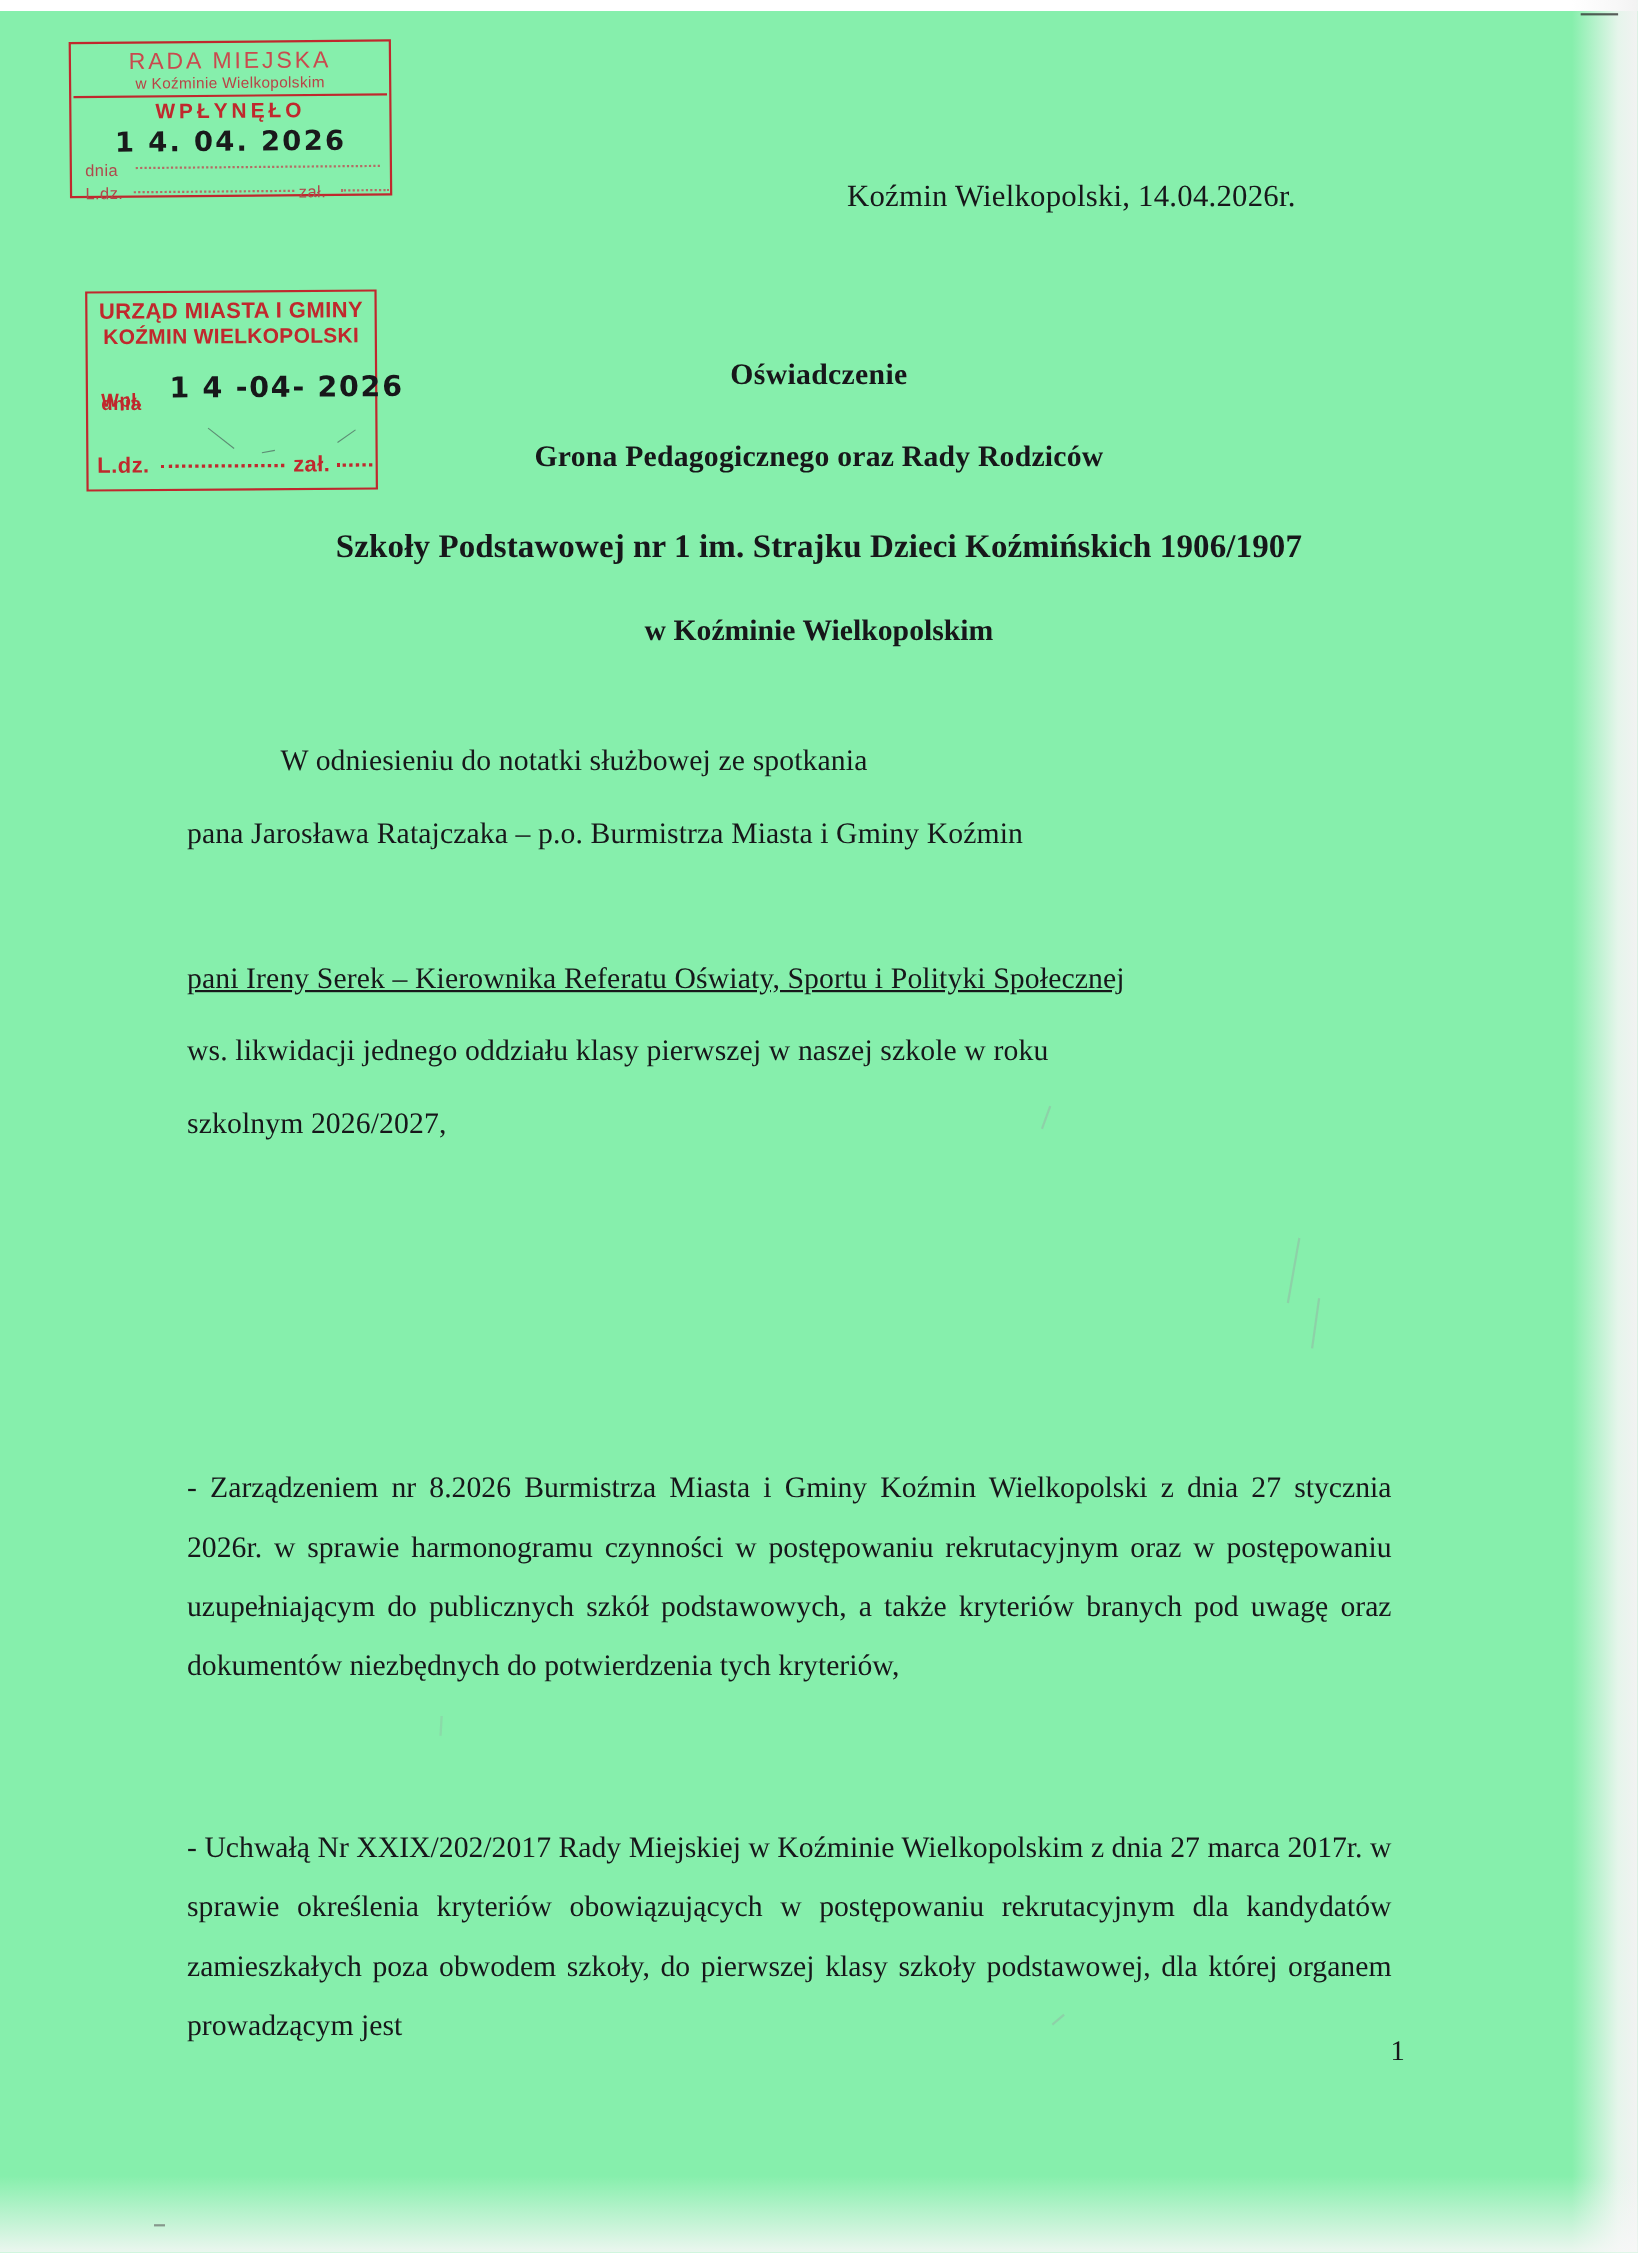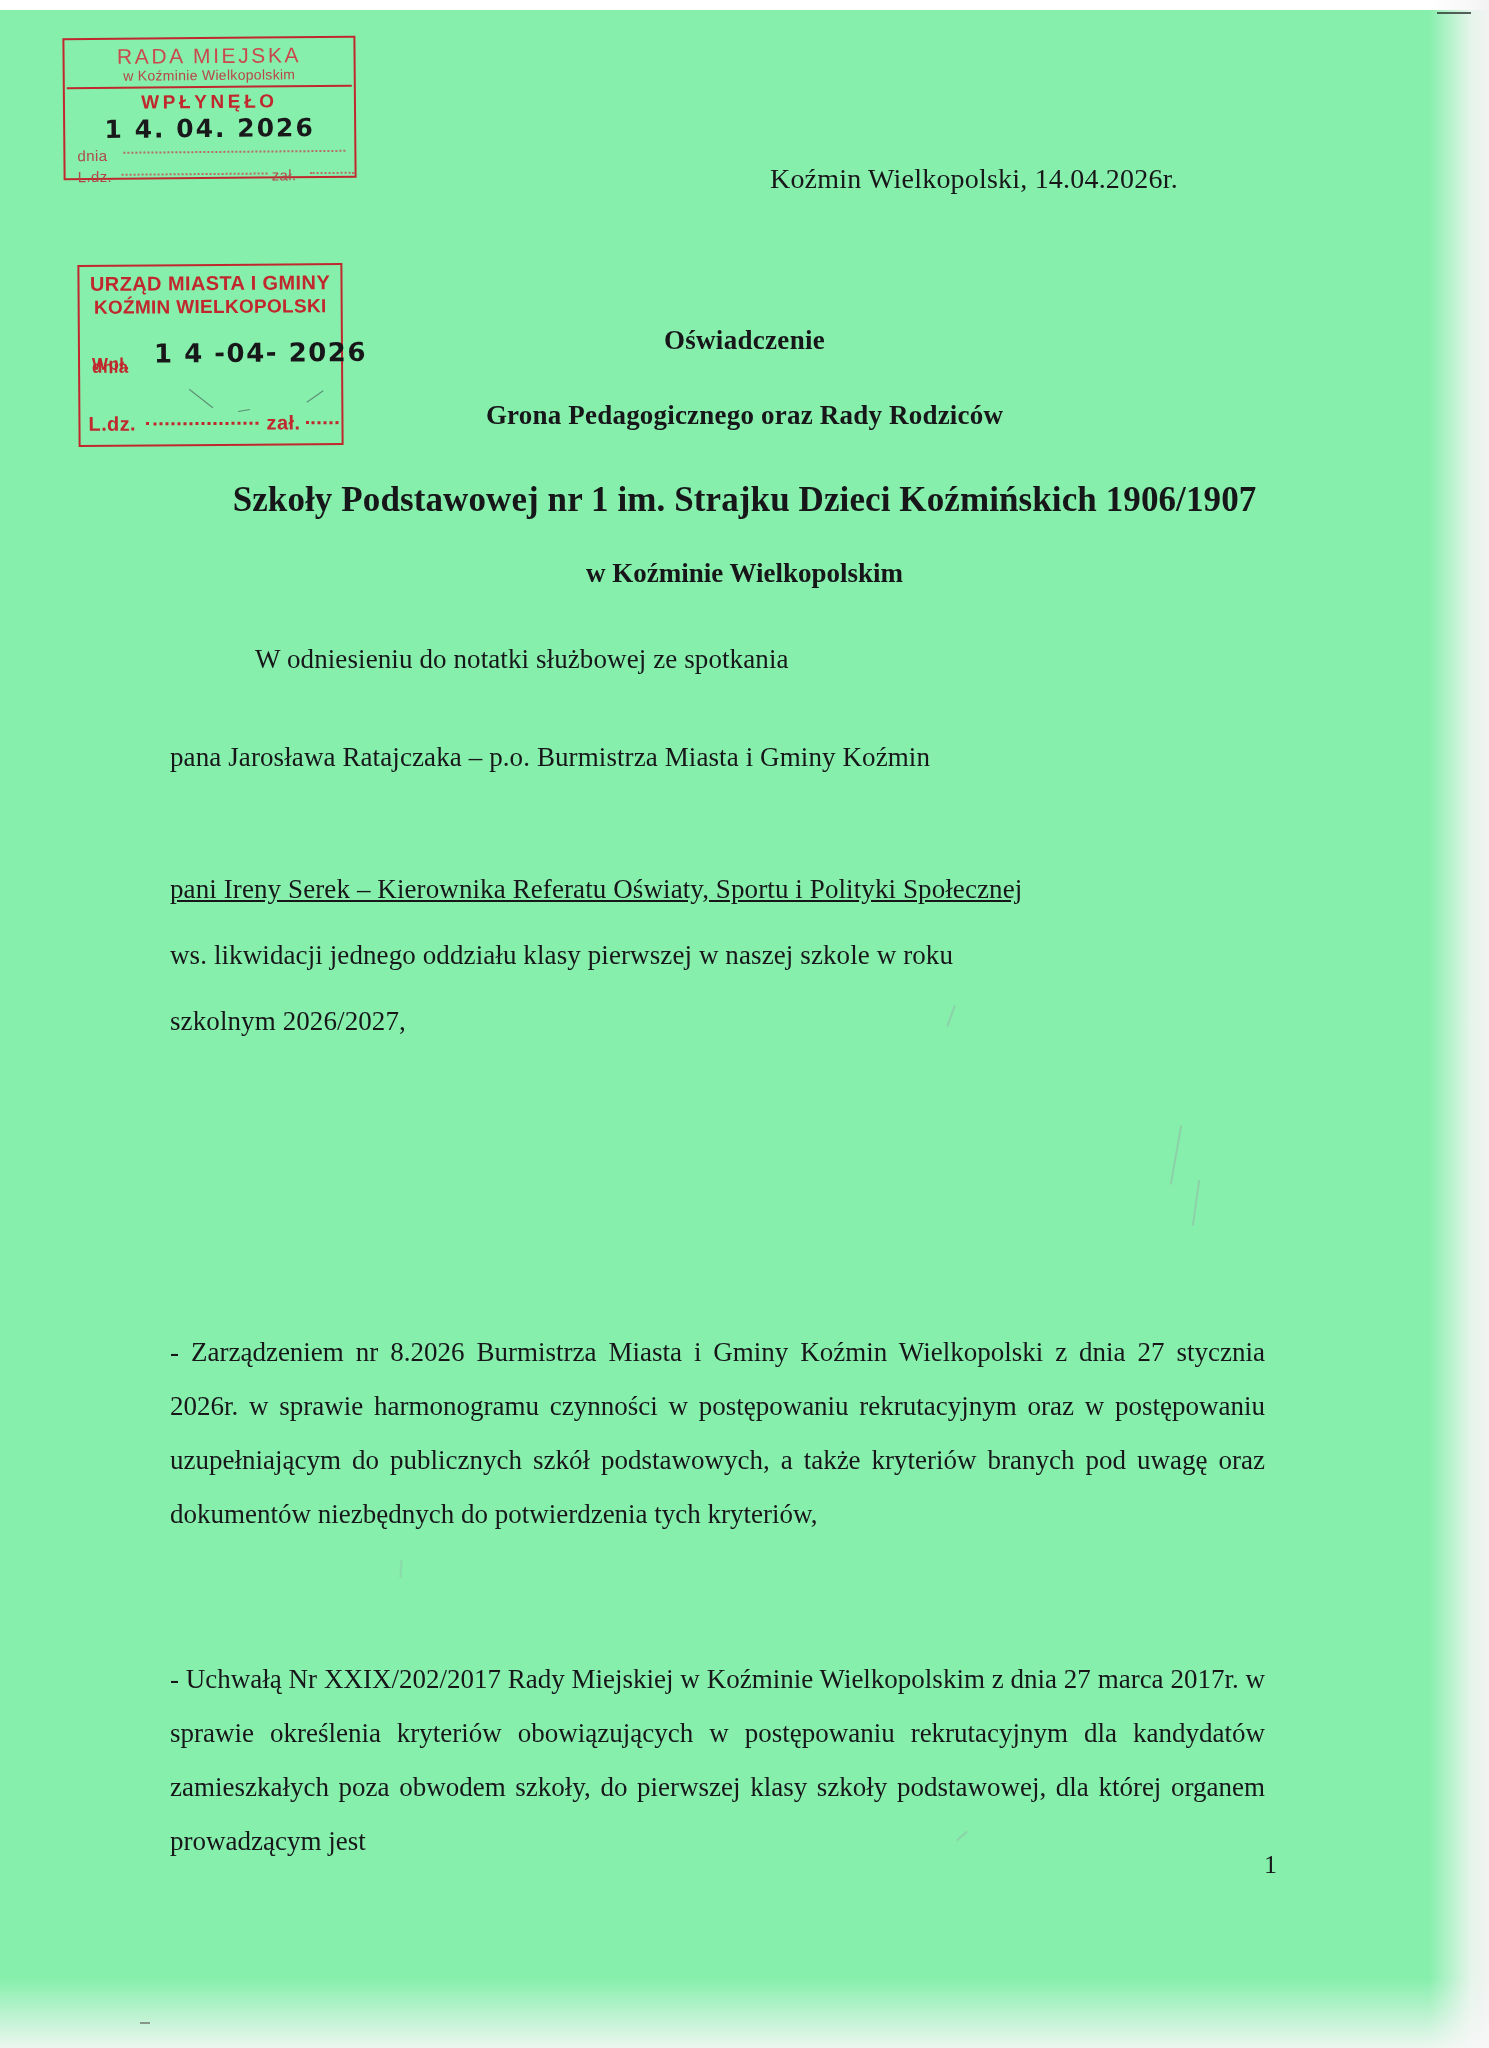--- a/index.html
+++ b/index.html
@@ -272,21 +272,21 @@
   }
   #title-grono {
     left: 0; right: 0;
     top: 400px;
     font-size: 27px;
     letter-spacing: .2px;
   }
   #title-szkola {
     left: 0; right: 0;
     top: 480px;
-    font-size: 35px;
+    font-size: 30px;
     letter-spacing: .1px;
   }
   #title-wkozminie {
     left: 0; right: 0;
     top: 558px;
     font-size: 27px;
   }
 
   .body-line {
     position: absolute;
@@ -371,21 +371,21 @@
   <div class="pen-mark" id="pen2"></div>
   <div class="pen-mark" id="pen3"></div>
 
   <div class="doc-date">Koźmin Wielkopolski, 14.04.2026r.</div>
 
   <div class="title-line" id="title-grono">Grona Pedagogicznego oraz Rady Rodziców</div>
   <div class="title-line" id="title-oswiadczenie">Oświadczenie</div>
   <div class="title-line" id="title-szkola">Szkoły Podstawowej nr 1 im. Strajku Dzieci Koźmińskich 1906/1907</div>
   <div class="title-line" id="title-wkozminie">w Koźminie Wielkopolskim</div>
 
-  <div class="body-line" style="left:255px; top:644px;">W odniesieniu do notatki służbowej ze spotkania</div>
+  <div class="body-line" style="left:255px; top:676px;">W odniesieniu do notatki służbowej ze spotkania</div>
   <div class="body-line" style="left:170px; top:742px;">pana Jarosława Ratajczaka – p.o. Burmistrza Miasta i Gminy Koźmin</div>
   <div class="body-line" style="left:170px; top:874px;text-decoration:underline;">pani Ireny Serek – Kierownika Referatu Oświaty, Sportu i Polityki Społecznej</div>
   <div class="body-line" style="left:170px; top:940px;">ws. likwidacji jednego oddziału klasy pierwszej w naszej szkole w roku</div>
   <div class="body-line" style="left:170px; top:1006px;">szkolnym 2026/2027,</div>
 
 
   <div class="para-justified" style="top:1325px;">- Zarządzeniem nr 8.2026 Burmistrza Miasta i Gminy Koźmin Wielkopolski z dnia 27 stycznia 2026r. w sprawie harmonogramu czynności w postępowaniu rekrutacyjnym oraz w postępowaniu uzupełniającym do publicznych szkół podstawowych, a także kryteriów branych pod uwagę oraz dokumentów niezbędnych do potwierdzenia tych kryteriów,</div>
   <div class="para-justified" style="top:1652px;">- Uchwałą Nr XXIX/202/2017 Rady Miejskiej w Koźminie Wielkopolskim z dnia 27 marca 2017r. w sprawie określenia kryteriów obowiązujących w postępowaniu rekrutacyjnym dla kandydatów zamieszkałych poza obwodem szkoły, do pierwszej klasy szkoły podstawowej, dla której organem prowadzącym jest</div>
 
   <div class="page-number">1</div>

